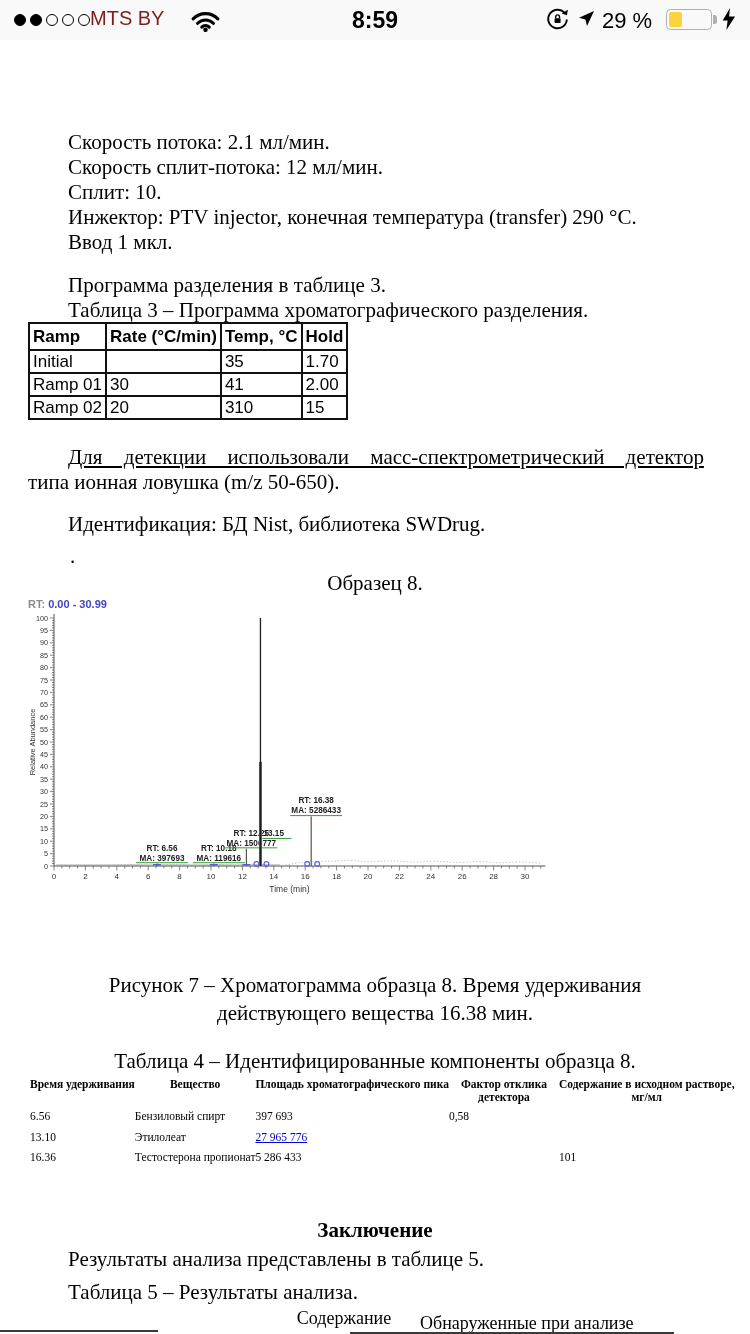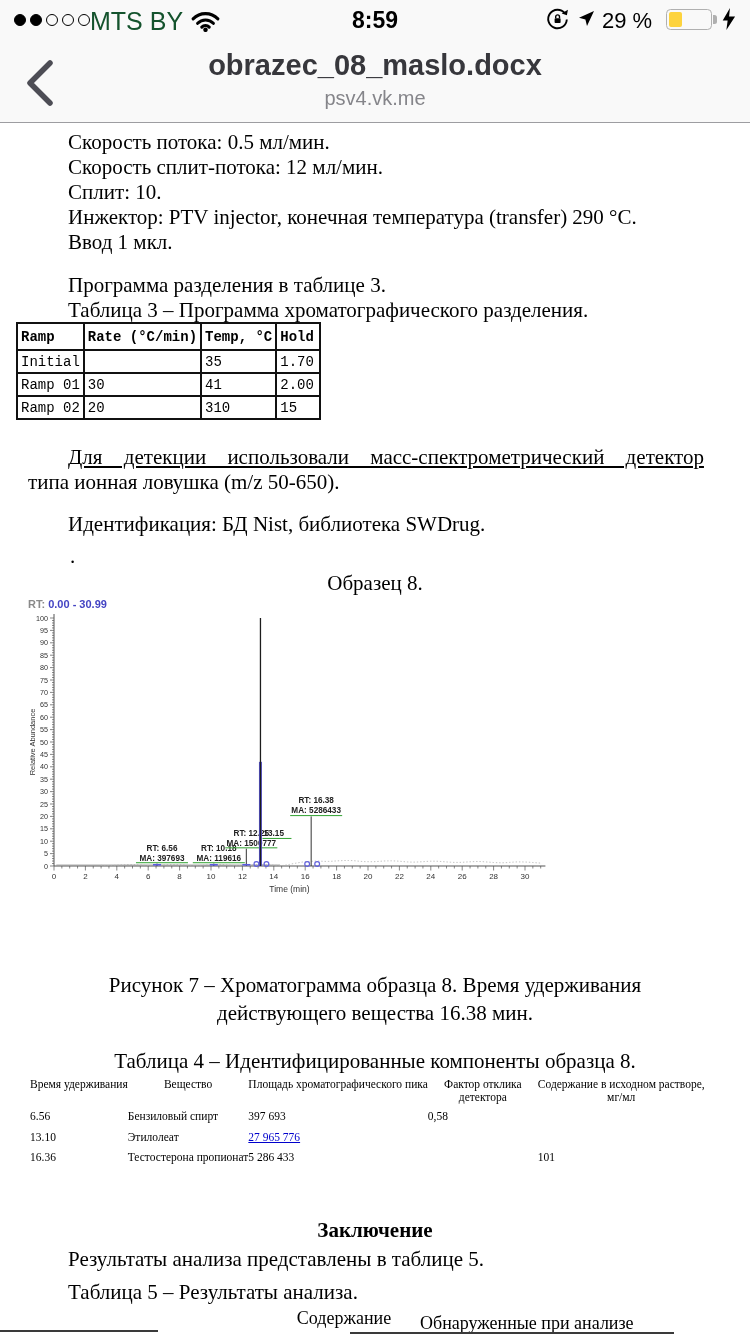--- a/index.html
+++ b/index.html
@@ -3,21 +3,21 @@
 <meta charset="utf-8">
 <style>
   html,body{margin:0;padding:0;background:#444;}
   .screen{position:relative;width:750px;height:1334px;background:#fff;overflow:hidden;
           font-family:"Liberation Sans",sans-serif;-webkit-font-smoothing:antialiased;}
   
   .statusbar{position:absolute;left:0;top:0;width:750px;height:40px;background:#f9f9f9;z-index:5;}
   .sig{position:absolute;left:14px;top:14px;display:flex;gap:4px;}
   .sig i{display:block;width:12px;height:12px;border-radius:50%;border:1.4px solid #000;box-sizing:border-box;}
   .sig i.f{background:#000;}
-  .carrier{position:absolute;left:90px;top:7px;font-size:25px;color:#14532d;}
+  .carrier{position:absolute;left:90px;top:7px;font-size:20px;color:#7f1d1d;}
   .wifi{position:absolute;left:190px;top:9px;}
   .clock{position:absolute;left:0;right:0;top:7px;text-align:center;font-size:23px;font-weight:600;color:#000;}
   .rotlock{position:absolute;left:546px;top:8px;}
   .locarrow{position:absolute;left:578px;top:10px;}
   .battpct{position:absolute;left:602px;top:8px;font-size:22px;color:#000;}
   .batt{position:absolute;left:666px;top:9px;width:46px;height:21px;border:1.5px solid #b0b0b0;border-radius:4.5px;box-sizing:border-box;}
   .batt-fill{position:absolute;left:2px;top:2px;bottom:2px;width:13px;background:#fdd33d;border-radius:2px;}
   .batt-nub{position:absolute;left:713px;top:15px;width:3.5px;height:9px;background:#b0b0b0;border-radius:0 2.5px 2.5px 0;}
   .bolt{position:absolute;left:722px;top:8px;}
   
@@ -25,34 +25,34 @@
   .back{position:absolute;left:26px;top:20px;width:30px;height:46px;cursor:pointer;}
   .navtitle{position:absolute;left:80px;right:80px;top:9px;text-align:center;font-size:29px;font-weight:700;color:#37373c;
             white-space:nowrap;overflow:hidden;}
   .navsub{position:absolute;left:80px;right:80px;top:47px;text-align:center;font-size:20px;color:#85858a;}
   
   .ser{font-family:"Liberation Serif","DejaVu Serif",serif;color:#000;}
   .abs{position:absolute;}
   .bodyline{font-size:21px;line-height:25px;white-space:nowrap;}
   .centerline{left:0;width:750px;text-align:center;font-size:21px;}
   
-  .t3{position:absolute;left:16px;top:322px;border-collapse:collapse;font-size:14px;font-family:Liberation Mono, monospace;}
+  .t3{position:absolute;left:28px;top:322px;border-collapse:collapse;font-size:17px;font-family:Liberation Sans, sans-serif;}
   .t3 th,.t3 td{border:2px solid #111;padding:0 3px;text-align:left;white-space:nowrap;}
   .t3 th{font-weight:700;height:25px;}
   .t3 td{height:21px;}
   
   .chart{position:absolute;left:28px;top:598px;width:520px;height:300px;}
   .chart-rt{position:absolute;left:0;top:0;font-size:11px;font-weight:700;color:#8a8a8a;letter-spacing:0;}
   .chart-rt b{color:#4343c3;font-weight:700;}
   .chart svg{position:absolute;left:0;top:12px;}
   .chart svg text{font-family:"Liberation Sans","DejaVu Sans",sans-serif;}
   
   .t4{position:absolute;left:30px;top:1078px;border-collapse:collapse;table-layout:fixed;
       font-family:"Liberation Serif",serif;font-size:11.5px;}
-  .t4 th{font-weight:400;text-align:center;vertical-align:top;line-height:13px;white-space:nowrap;padding:0;}
+  .t4 th{font-weight:700;text-align:center;vertical-align:top;line-height:13px;white-space:nowrap;padding:0;}
   .t4 td{vertical-align:top;height:20.5px;white-space:nowrap;overflow:visible;padding:0;}
   .t4 .c1{width:90px;text-align:left;}
   .t4 .c2{width:112px;}
   .t4 .c3{width:156px;}
   .t4 .c4{width:110px;}
   .t4 .c5{width:150px;}
   .t4 td.c2,.t4 td.c3,.t4 td.c4,.t4 td.c5{text-align:left;}
   .doclink{color:#0000cc;text-decoration:underline;cursor:pointer;}
   .hline{position:absolute;background:#3a3a3a;height:2px;}
   .clipped{position:absolute;overflow:hidden;}
@@ -98,33 +98,24 @@
         <div class="batt-fill"></div>
       </div>
     <div class="batt-nub"></div>
     <div class="bolt">
       <svg width="14" height="22" viewBox="0 0 13 21">
         <path d="M7.4 0 L0.5 12 L5.2 12 L4 21 L12.3 8 L6.6 8 Z" fill="#000"></path>
       </svg>
     </div>
   </div>
 
-  <div class="navbar">
-    <div class="back">
-      <svg width="28" height="46" viewBox="0 0 28 46">
-        <polyline points="24,3 4,23 24,43" fill="none" stroke="#4d4d55" stroke-width="5.5" stroke-linecap="round" stroke-linejoin="round"></polyline>
-      </svg>
-    </div>
-    <div class="navtitle">obrazec_08_maslo.docx</div>
-    <div class="navsub">psv4.vk.me</div>
-  </div>
 
   <div>
 
-    <div class="abs ser bodyline" style="left:68px;top:130px;">Скорость потока: 0.5 мл/мин.</div>
+    <div class="abs ser bodyline" style="left:68px;top:130px;">Скорость потока: 2.1 мл/мин.</div>
     <div class="abs ser bodyline" style="left:68px;top:155px;">Скорость сплит-потока: 12 мл/мин.</div>
     <div class="abs ser bodyline" style="left:68px;top:180px;">Сплит: 10.</div>
     <div class="abs ser bodyline" style="left:68px;top:205px;">Инжектор: PTV injector, конечная температура (transfer) 290 °C.</div>
     <div class="abs ser bodyline" style="left:68px;top:230px;">Ввод 1 мкл.</div>
 
     <div class="abs ser bodyline" style="left:68px;top:273px;">Программа разделения в таблице 3.</div>
     <div class="abs ser bodyline" style="left:68px;top:298px;">Таблица 3 – Программа хроматографического разделения.</div>
 
     <table class="t3">
       <tbody>

